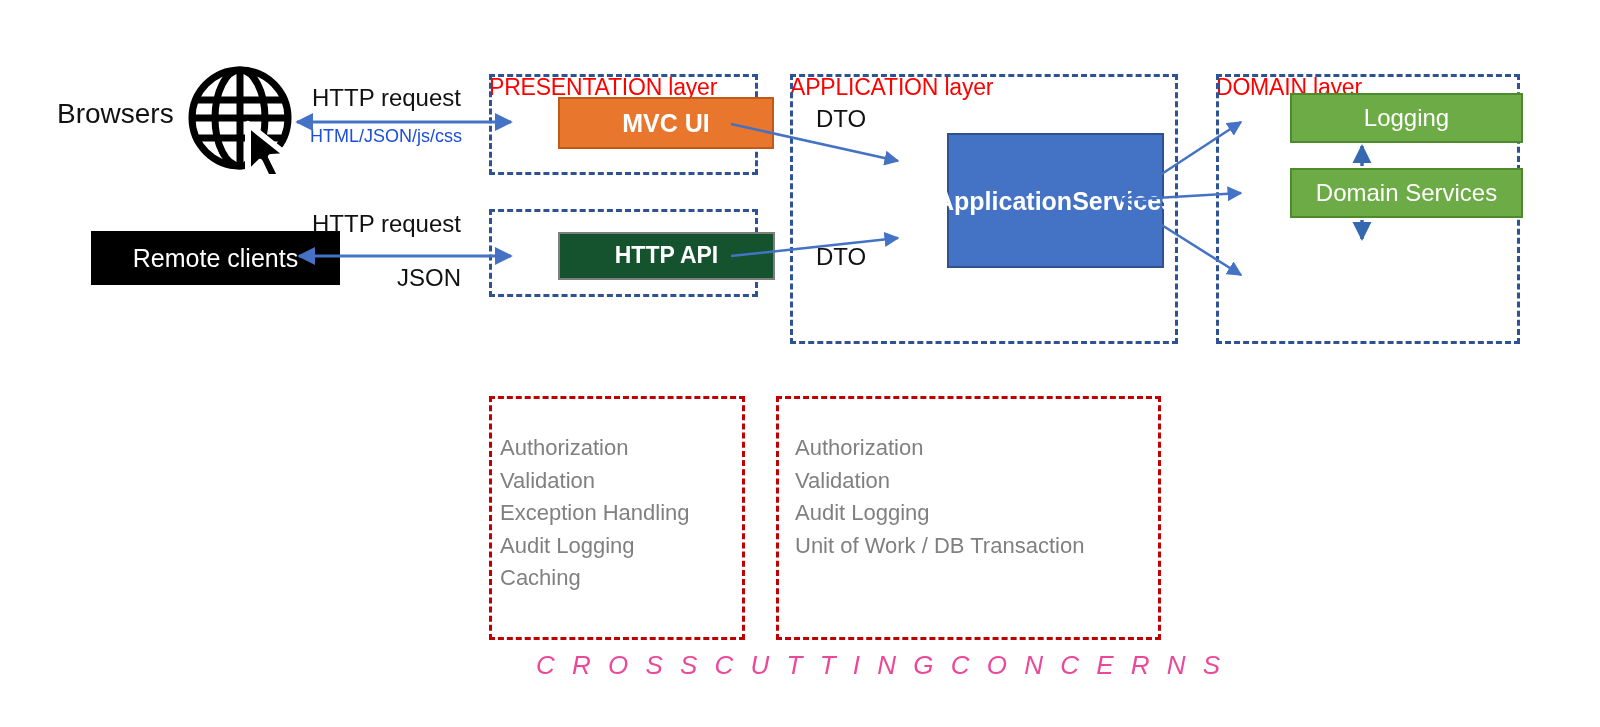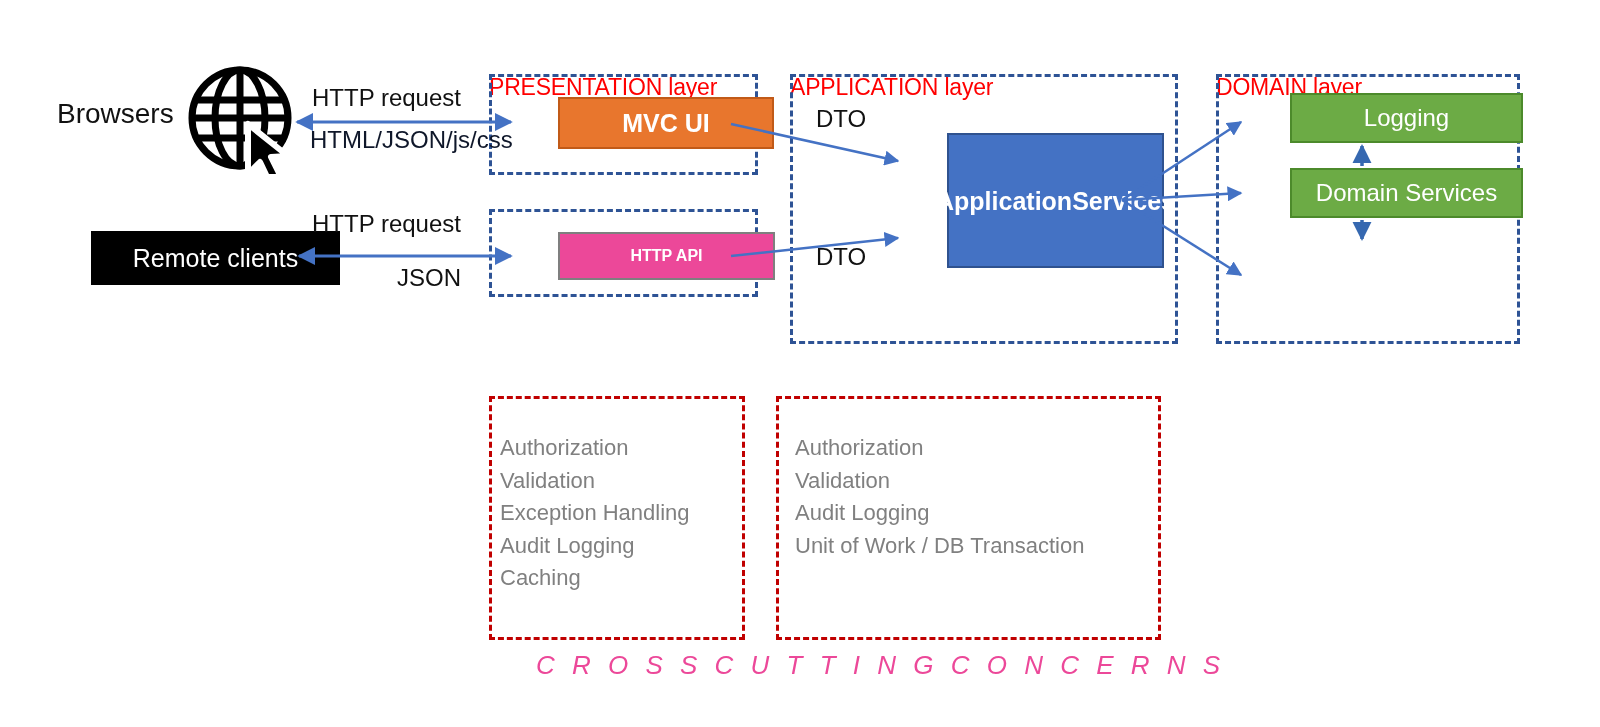--- a/index.html
+++ b/index.html
@@ -56,23 +56,23 @@
     line-height: 1.12;
     margin-left: 44px;
   }
   .box-mvc {
     background: #E8762D;
     border: 2px solid #C15A18;
     font-size: 25px;
     font-weight: bold;
   }
   .box-api {
-    background: #ec4899;
+    background: #14532d;
     border: 2px solid #7F7F7F;
-    font-size: 16px;
+    font-size: 23px;
     font-weight: bold;
   }
   .box-appsvc {
     background: #4472C4;
     border: 2px solid #2F528F;
     font-size: 25px;
     font-weight: bold;
   }
   .box-green {
     background: #6CAB45;
@@ -88,22 +88,22 @@
   }
 
   
   .label-dark {
     color: #111111;
     font-size: 24px;
     white-space: nowrap;
     font-family: "Liberation Sans", sans-serif;
   }
   .label-small {
-    color: #0f172a;
-    font-size: 24px;
+    color: #1d4ed8;
+    font-size: 18px;
     white-space: nowrap;
     font-family: "Liberation Sans", sans-serif;
   }
   .label-browsers {
     color: #111111;
     font-size: 28px;
     white-space: nowrap;
   }
 
   

